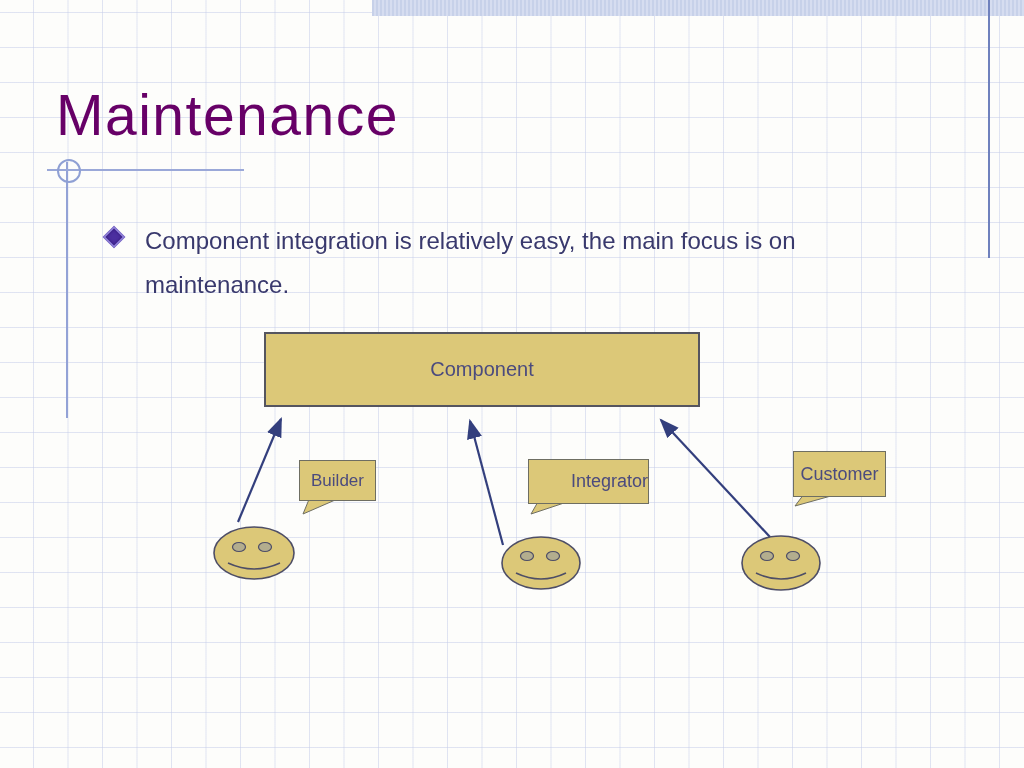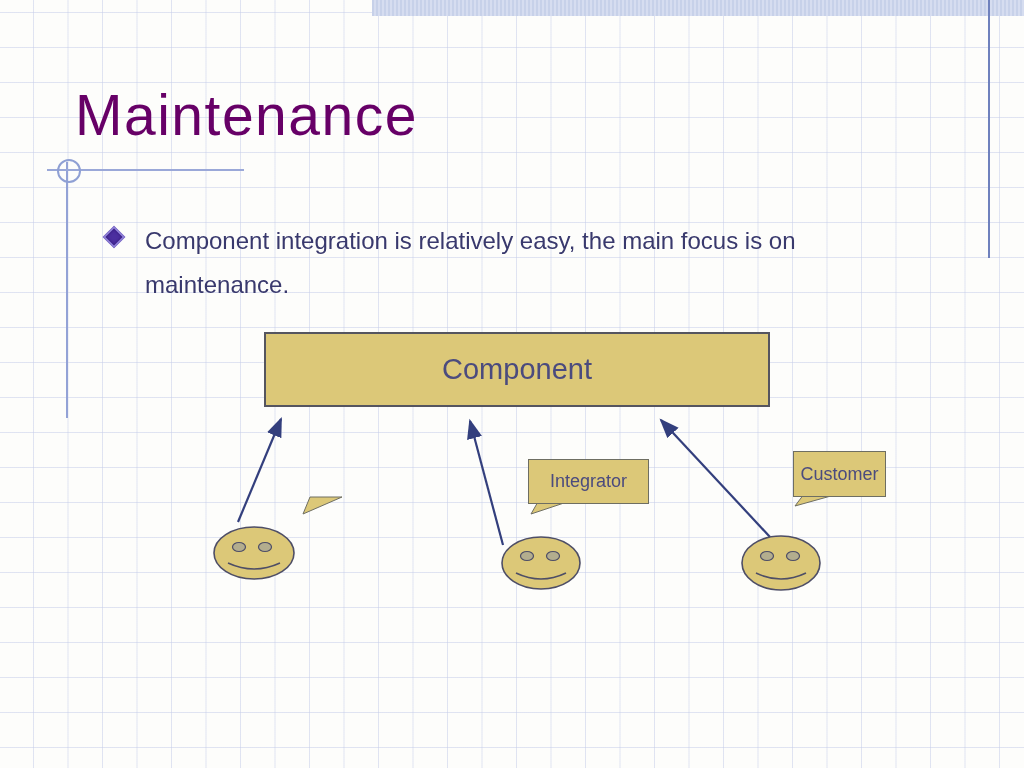--- a/index.html
+++ b/index.html
@@ -17,36 +17,36 @@
   
   #top-band{left:372px;top:0;width:652px;height:16px;
     background:#cdd6ec;
     background-image:repeating-linear-gradient(90deg,#c7d1e9 0 2px,#d6ddf0 2px 4px);}
   #right-vline{left:988px;top:0;width:2px;height:258px;background:#6f81bd;}
   #left-vline{left:66px;top:162px;width:2px;height:256px;background:#93a2d6;}
   #title-hline{left:47px;top:169px;width:197px;height:2px;background:#9aa8d8;}
   #deco-circle{left:57px;top:159px;width:20px;height:20px;border:2px solid #8fa0d4;
     border-radius:50%;background:transparent;}
   
-  #page-title{left:75px;top:86px;width:700px;
+  #page-title{left:56px;top:86px;width:700px;
     font-size:57px;letter-spacing:1.5px;color:#670067;font-weight:400;line-height:1.05;}
   
   #bullet-diamond{left:106px;top:229px;width:12px;height:12px;
     background:#4b2f9f;border:2px solid #8d7fd4;transform:rotate(45deg);
     box-shadow:inset 0 0 3px #2a1070;}
   #bullet-text{left:145px;top:219px;width:712px;
     font-size:24px;line-height:44px;color:#39396d;}
   
   .shape-box{background:#dcc878;border:2px solid #55555f;
     display:flex;align-items:center;justify-content:center;
     color:#4b4b7e;box-sizing:border-box;}
-  #component-box{left:264px;top:332px;width:506px;height:75px;font-size:29px;}
+  #component-box{left:264px;top:332px;width:436px;height:75px;font-size:20px;}
   .callout{border:1px solid #6e6e62;}
   #callout-builder{left:299px;top:460px;width:77px;height:41px;font-size:17px;}
-  #callout-integrator{left:528px;top:459px;width:121px;height:45px;font-size:18px;}
+  #callout-integrator{left:528px;top:459px;width:121px;height:45px;font-size:18px;justify-content:flex-end;}
   #callout-customer{left:793px;top:451px;width:93px;height:46px;font-size:18px;}
   #diagram-svg{left:0;top:0;}
 </style>
 </head>
 <body>
 
 <div id="slide">
 
   <div class="abs" id="top-band"></div>
   <div class="abs" id="right-vline"></div>
@@ -93,20 +93,23 @@
       <ellipse cx="767" cy="556" rx="6.5" ry="4.5" fill="#b3ad8e" stroke="#4e4e66" stroke-width="1.2"></ellipse>
       <ellipse cx="793" cy="556" rx="6.5" ry="4.5" fill="#b3ad8e" stroke="#4e4e66" stroke-width="1.2"></ellipse>
       <path d="M 756 573 Q 781 585 806 573" fill="none" stroke="#4e4e66" stroke-width="1.6"></path>
     </g>
   </svg>
 
   <div class="abs shape-box" id="component-box">
     <span>Component</span>
   </div>
 
+  <div class="abs shape-box callout" id="callout-builder">
+    <span>Builder</span>
+  </div>
   <div class="abs shape-box callout" id="callout-integrator">
     <span>Integrator</span>
   </div>
   <div class="abs shape-box callout" id="callout-customer">
     <span>Customer</span>
   </div>
 
 </div>
 
 </body></html>

